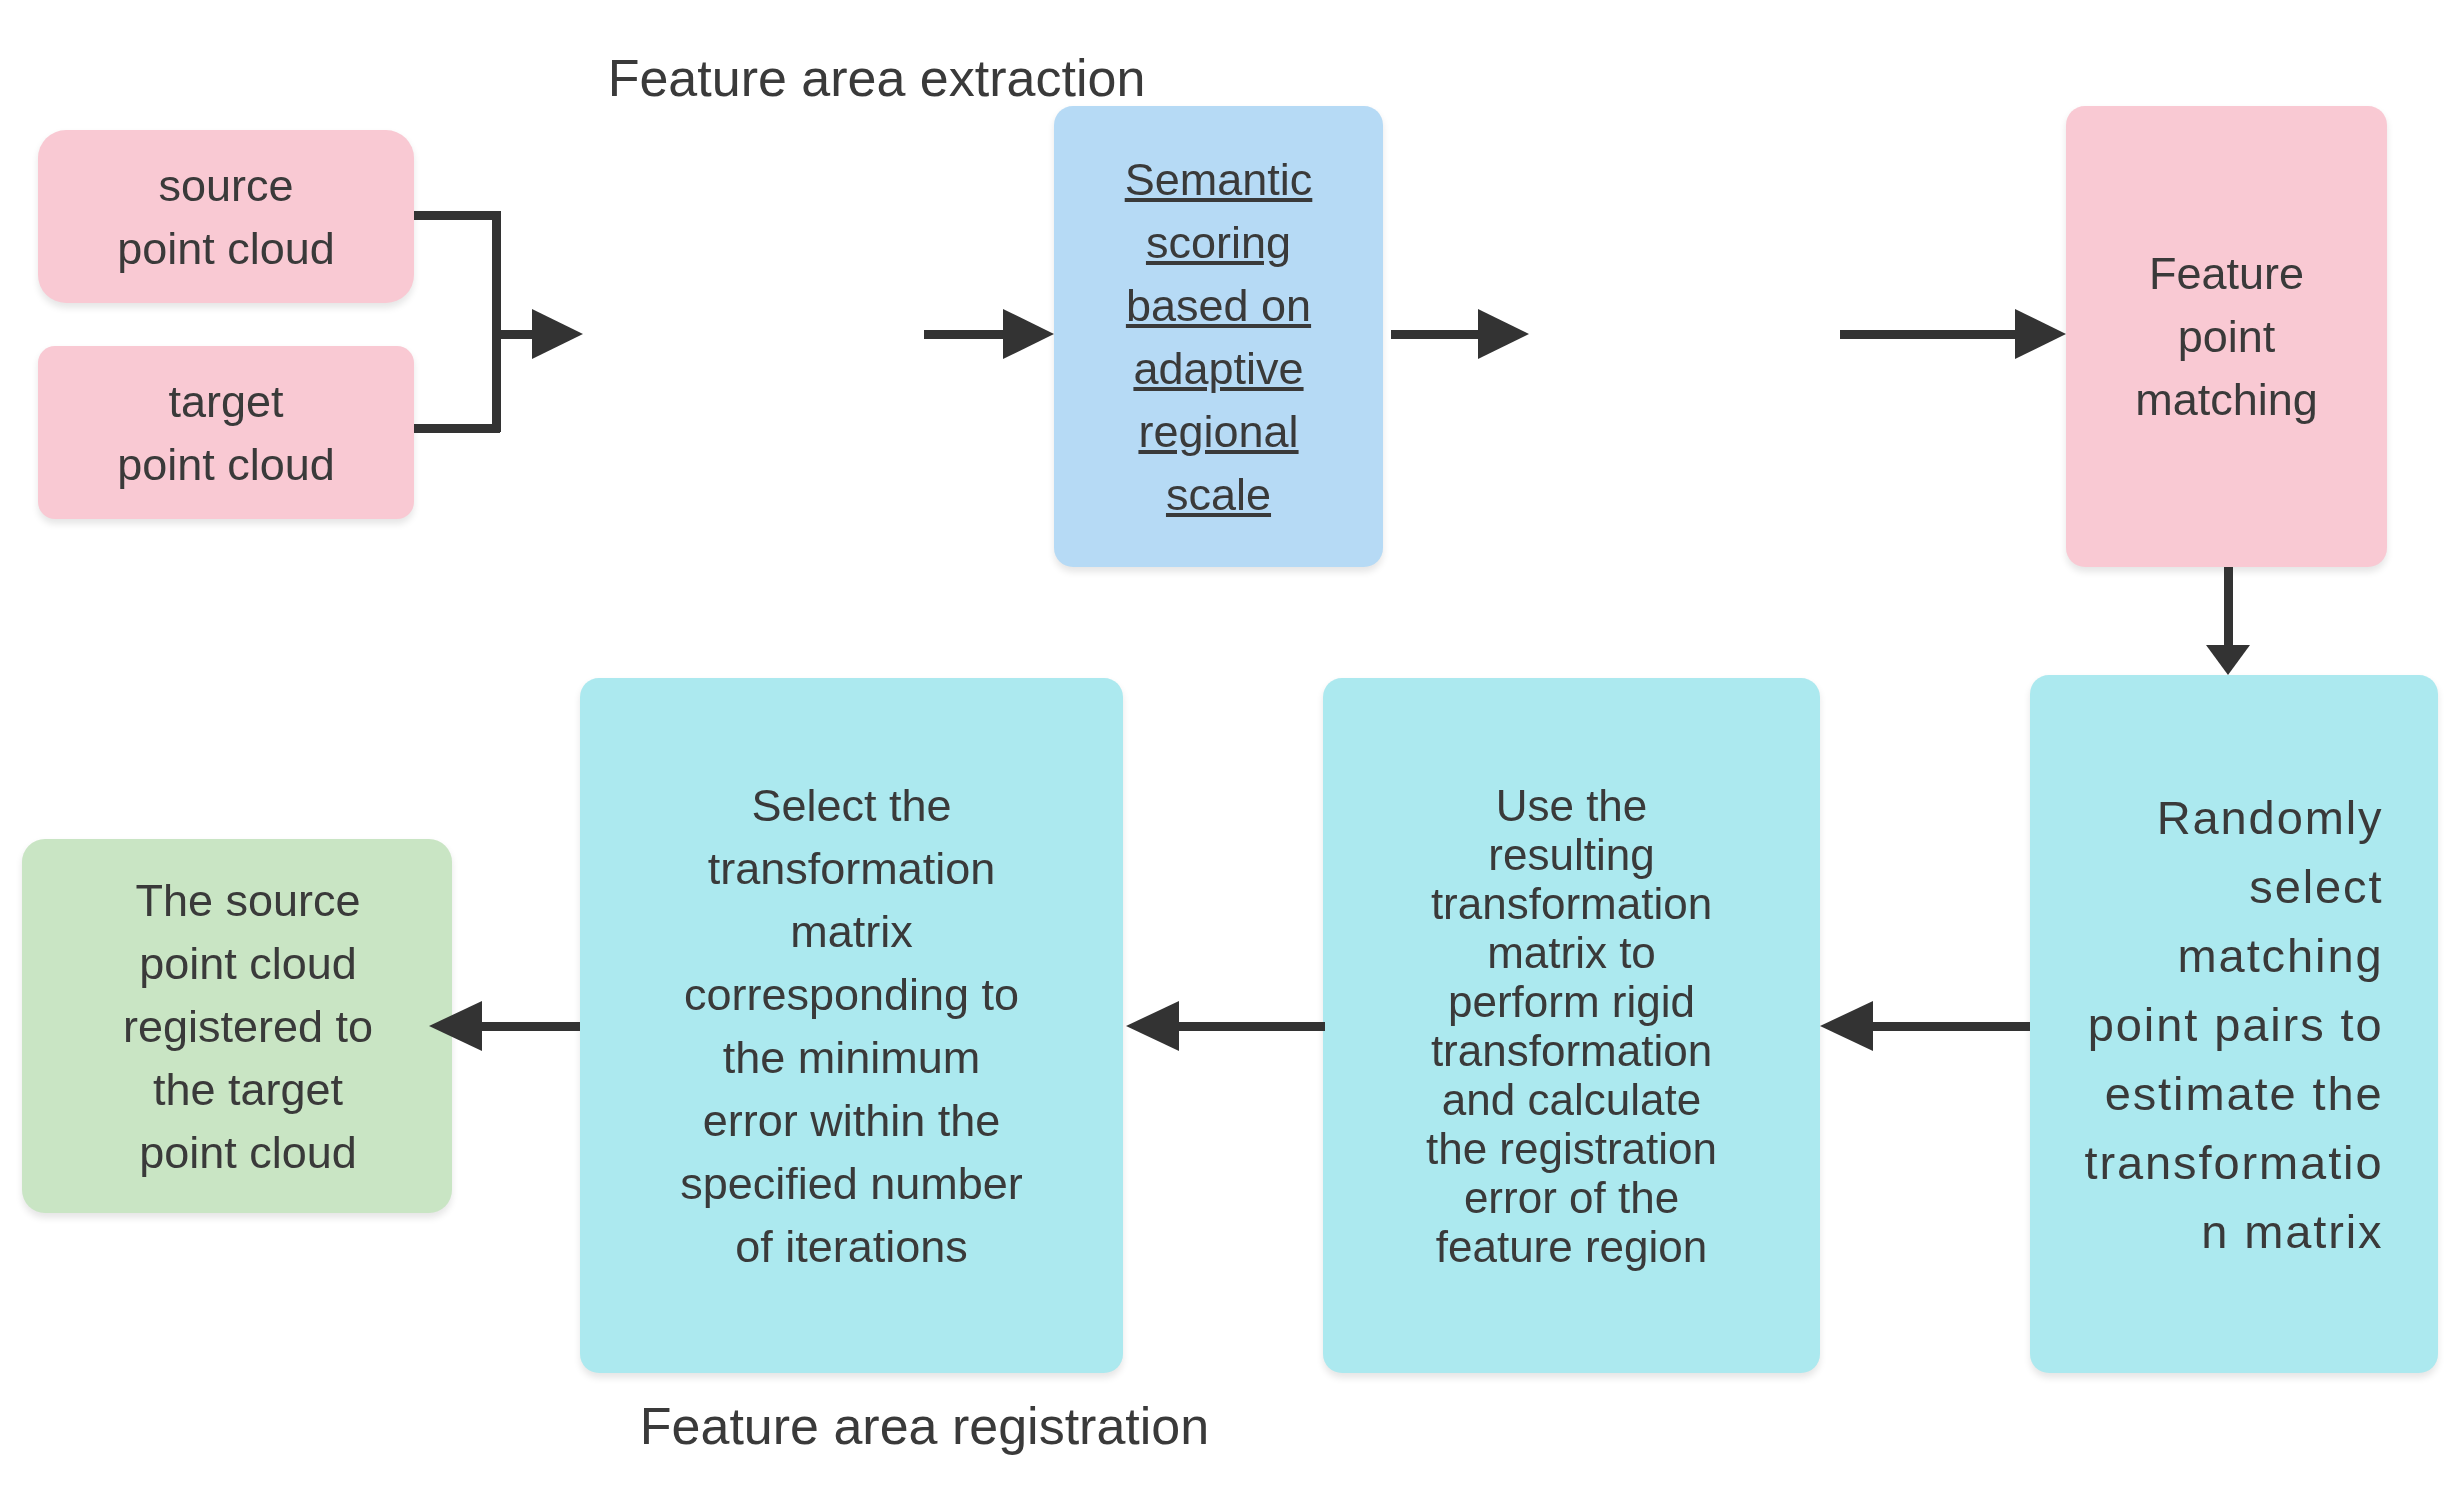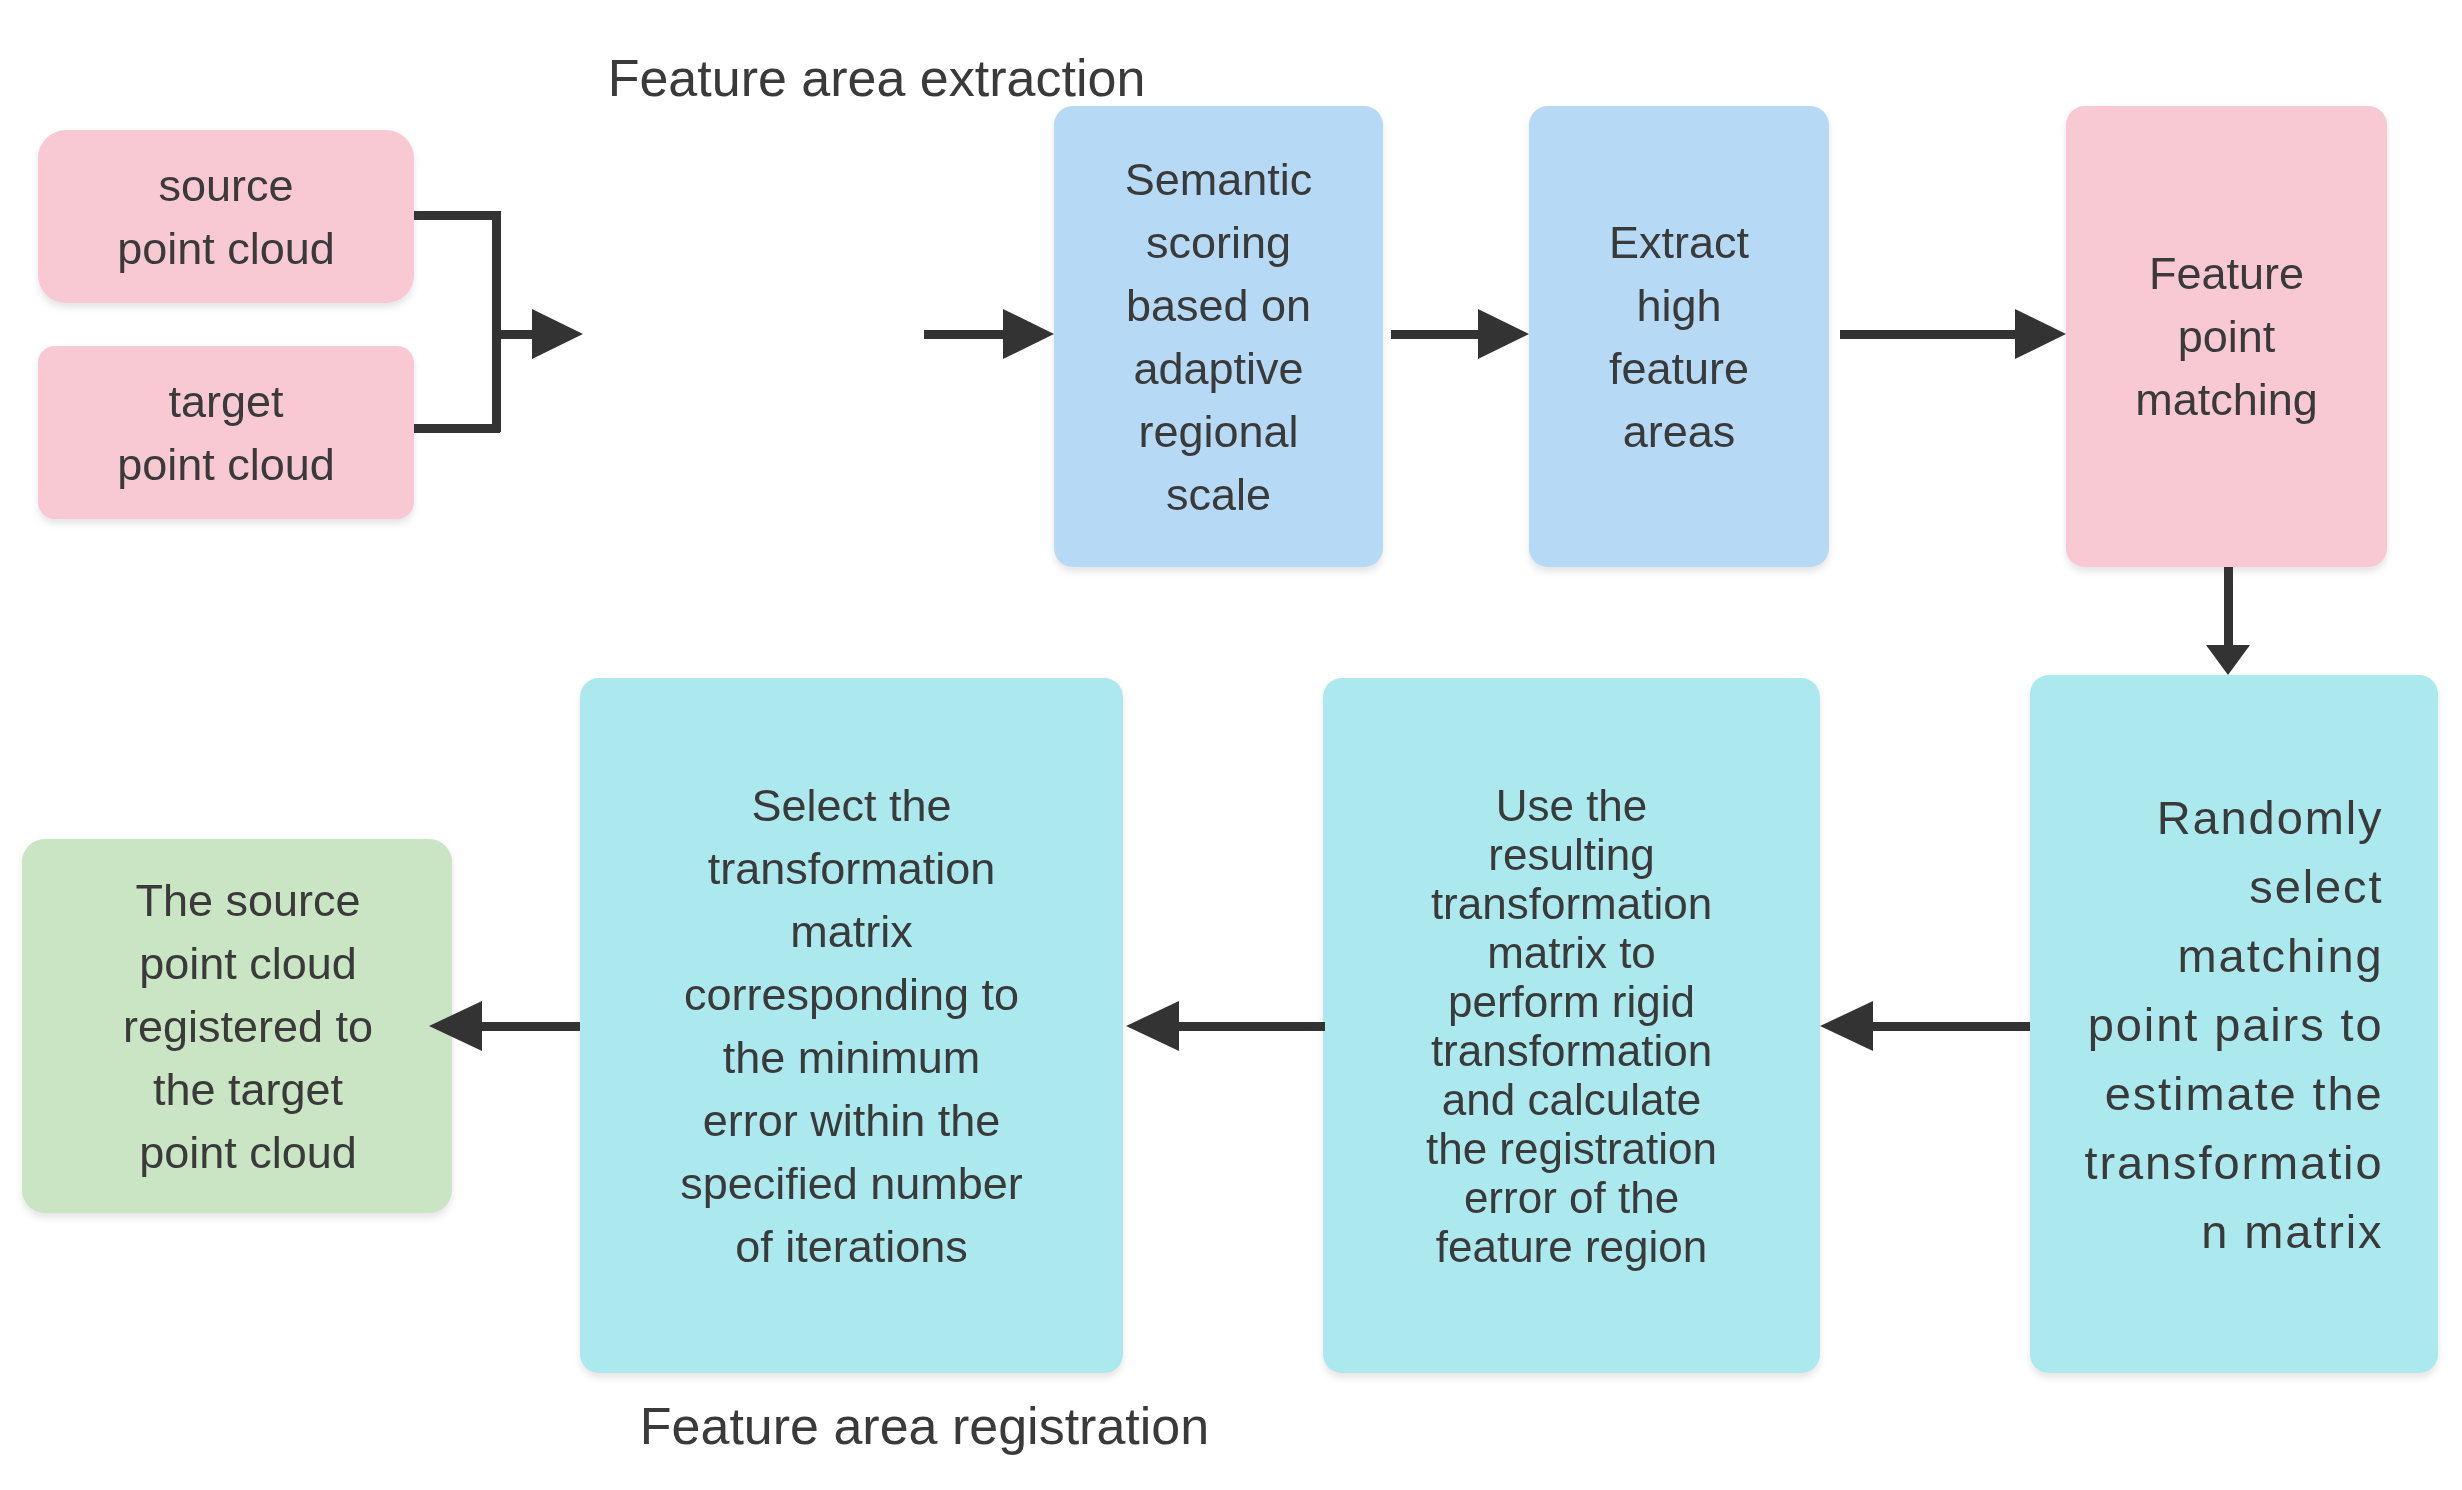--- a/index.html
+++ b/index.html
@@ -23,21 +23,21 @@
     justify-content: center;
     text-align: center;
     white-space: pre-line;
     border-radius: 19px;
     box-shadow: 0 4.7px 7.6px rgba(0,0,0,0.10);
     font-size: 45px;
     line-height: 63px;
     color: var(--color-text, #3a3a3a);
   }
   .pink  { background: var(--color-pink,  #f9c9d3); }
-  .blue  { background: var(--color-blue,  #b6daf5); }
+  .blue  { background: var(--color-blue,  #b6daf5); text-decoration: underline; }
   .cyan  { background: var(--color-cyan,  #ace9ef); }
   .green { background: var(--color-green, #c9e5c4); padding-left: 22px; }
 
   
   .b-source   { left: 38px;   top: 130px; width: 376px; height: 173px; border-radius: 28px; }
   .b-target   { left: 38px;   top: 346px; width: 376px; height: 173px; border-radius: 17px; }
   .b-normal   { left: 583px;  top: 106px; width: 335px; height: 461px; }
   .b-semantic { left: 1054px; top: 106px; width: 329px; height: 461px; }
   .b-extract  { left: 1529px; top: 106px; width: 300px; height: 461px; }
   .b-matching { left: 2066px; top: 106px; width: 321px; height: 461px; }
@@ -93,24 +93,20 @@
   <div class="box pink b-source">source
 point cloud</div>
   <div class="box pink b-target">target
 point cloud</div>
   <div class="box blue b-semantic">Semantic
 scoring
 based on
 adaptive
 regional
 scale</div>
-  <div class="box blue b-extract">Extract
-high
-feature
-areas</div>
   <div class="box pink b-matching">Feature
 point
 matching</div>
 
   <div class="box cyan b-randomly">Randomly
 select
 matching
 point pairs to
 estimate the
 transformatio

